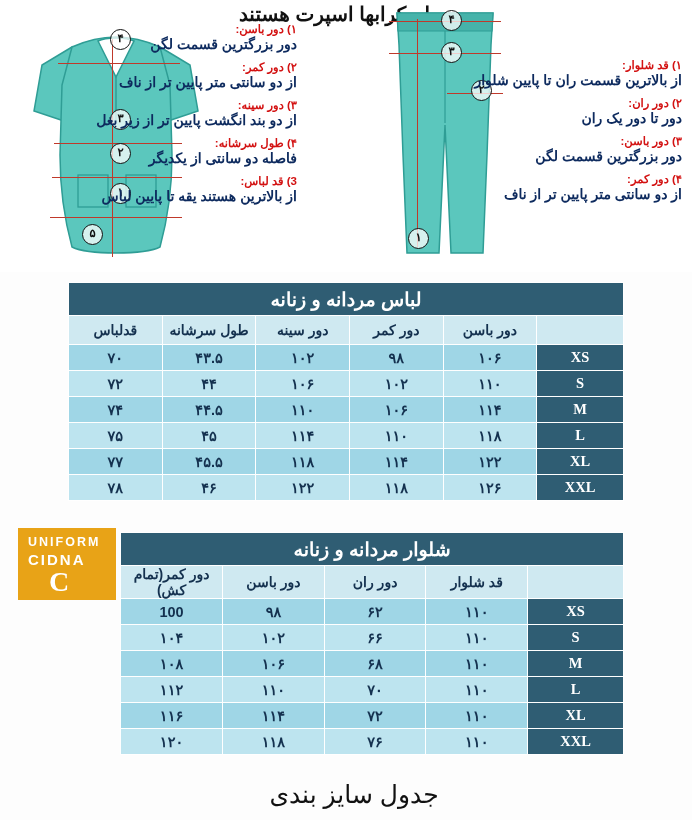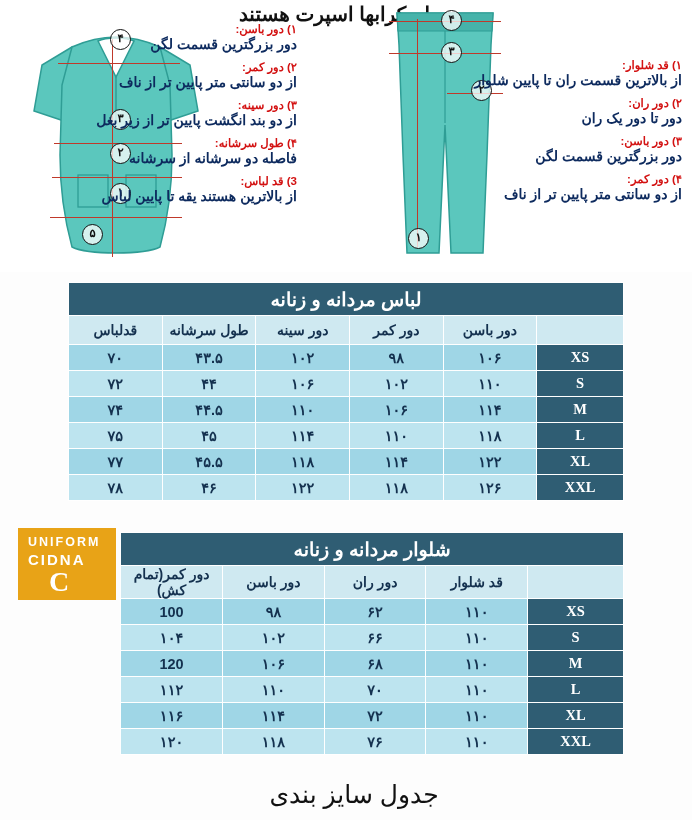--- a/index.html
+++ b/index.html
@@ -252,21 +252,21 @@
       <div class="cap-item">
         <div class="cap-line cap-title">۲) دور کمر:</div>
         <div class="cap-line cap-desc">از دو سانتی متر پایین تر از ناف</div>
       </div>
       <div class="cap-item">
         <div class="cap-line cap-title">۳) دور سینه:</div>
         <div class="cap-line cap-desc">از دو بند انگشت پایین تر از زیر بغل</div>
       </div>
       <div class="cap-item">
         <div class="cap-line cap-title">۴) طول سرشانه:</div>
-        <div class="cap-line cap-desc">فاصله دو سرشانه از سرشانه</div>
+        <div class="cap-line cap-desc">فاصله دو سانتی از یکدیگر</div>
       </div>
       <div class="cap-item">
         <div class="cap-line cap-title">3) قد لباس:</div>
         <div class="cap-line cap-desc">از بالاترین هستند یقه تا پایین لباس</div>
       </div>
     </div>
 
     <div class="caption-block pants-caps">
       <div class="cap-item">
         <div class="cap-line cap-title">۱) قد شلوار:</div>
@@ -377,21 +377,21 @@
         <td class="size-cell">XS</td>
       </tr>
       <tr class="alt">
         <td>۱۰۴</td>
         <td>۱۰۲</td>
         <td>۶۶</td>
         <td>۱۱۰</td>
         <td class="size-cell">S</td>
       </tr>
       <tr>
-        <td>120</td>
+        <td>۱۰۸</td>
         <td>۱۰۶</td>
         <td>۶۸</td>
         <td>۱۱۰</td>
         <td class="size-cell">M</td>
       </tr>
       <tr class="alt">
         <td>۱۱۲</td>
         <td>۱۱۰</td>
         <td>۷۰</td>
         <td>۱۱۰</td>

